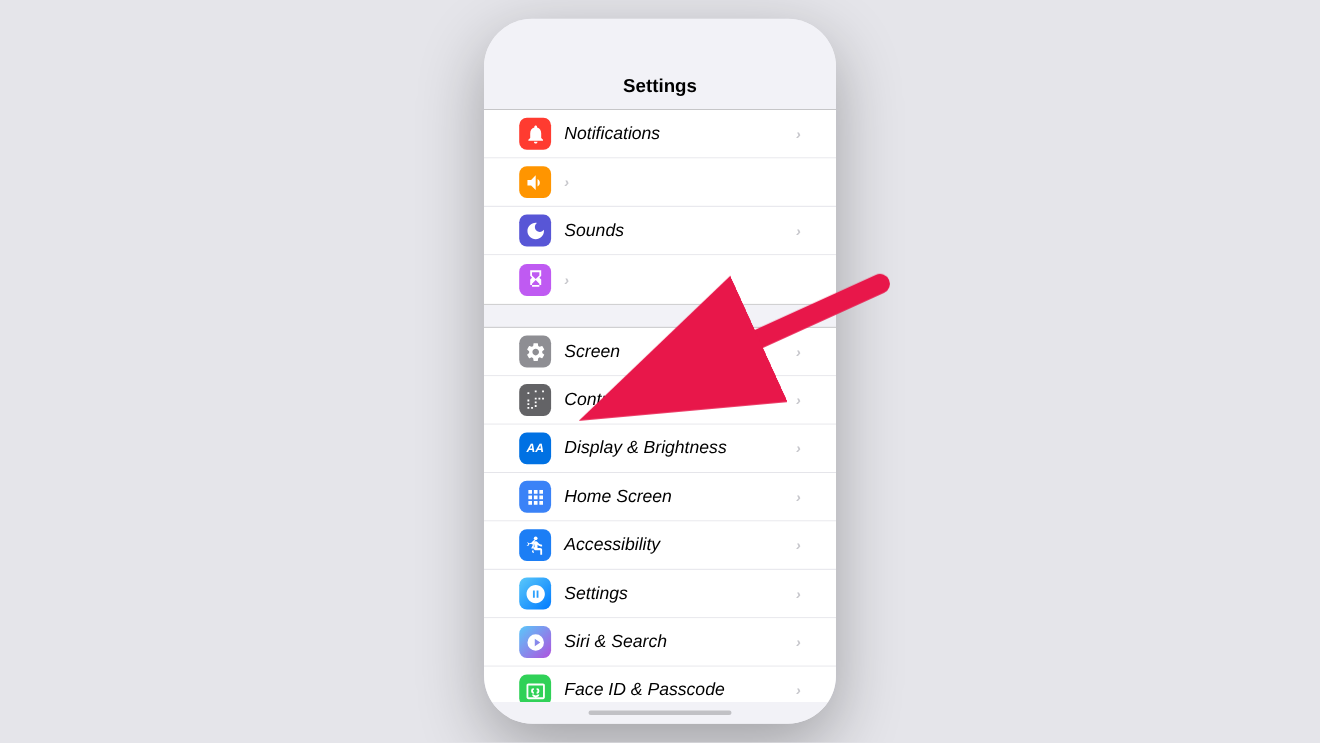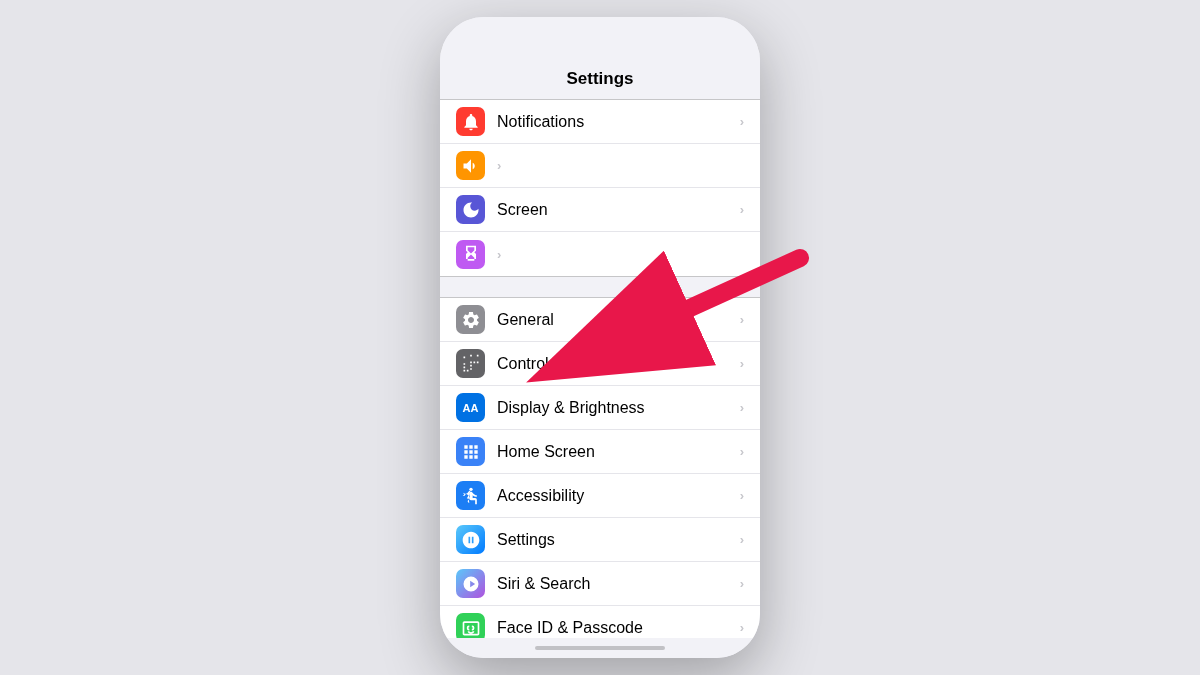--- a/index.html
+++ b/index.html
@@ -60,26 +60,27 @@
     .section-group {
       background: #fff;
       margin: 0 0 20px 0;
       border-top: 0.5px solid #c6c6c8;
       border-bottom: 0.5px solid #c6c6c8;
     }
 
     .settings-row {
       display: flex;
       align-items: center;
-      padding: 0 16px;
+      padding: 0 32px;
       height: 44px;
       background: #fff;
       border-bottom: 0.5px solid #e5e5ea;
       cursor: pointer;
       position: relative;
+      font-style: italic;
     }
 
     .settings-row:last-child {
       border-bottom: none;
     }
 
     .icon-wrap {
       width: 29px;
       height: 29px;
       border-radius: 7px;
@@ -180,44 +181,44 @@
           </div>
           <span class="chevron">›</span>
         </div>
 
         <div class="settings-row">
           <div class="icon-wrap icon-purple-dark">
             <svg class="icon-svg" viewBox="0 0 24 24">
                 <path d="M12 3c-4.97 0-9 4.03-9 9s4.03 9 9 9 9-4.03 9-9c0-.46-.04-.92-.1-1.36-.98 1.37-2.58 2.26-4.4 2.26-2.98 0-5.4-2.42-5.4-5.4 0-1.81.89-3.42 2.26-4.4-.44-.06-.9-.1-1.36-.1z"></path>
               </svg>
           </div>
+          <span class="row-label">Sounds</span>
+          <span class="chevron">›</span>
+        </div>
+
+        <div class="settings-row">
+          <div class="icon-wrap icon-purple">
+            <svg class="icon-svg" viewBox="0 0 24 24">
+                <path d="M6 2v6l2 2-2 2v6h12v-6l-2-2 2-2V2H6zm10 14.5V20H8v-3.5l4-4 4 4zm-4-5l-4-4V4h8v3.5l-4 4z"></path>
+              </svg>
+          </div>
+          <span class="chevron">›</span>
+        </div>
+
+      </div>
+
+      <div class="section-group">
+
+        <div class="settings-row">
+          <div class="icon-wrap icon-gray">
+            <svg class="icon-svg" viewBox="0 0 24 24">
+                <path d="M19.14 12.94c.04-.3.06-.61.06-.94 0-.32-.02-.64-.07-.94l2.03-1.58c.18-.14.23-.41.12-.61l-1.92-3.32c-.12-.22-.37-.29-.59-.22l-2.39.96c-.5-.38-1.03-.7-1.62-.94l-.36-2.54c-.04-.24-.24-.41-.48-.41h-3.84c-.24 0-.43.17-.47.41l-.36 2.54c-.59.24-1.13.57-1.62.94l-2.39-.96c-.22-.08-.47 0-.59.22L2.74 8.87c-.12.21-.08.47.12.61l2.03 1.58c-.05.3-.09.63-.09.94s.02.64.07.94l-2.03 1.58c-.18.14-.23.41-.12.61l1.92 3.32c.12.22.37.29.59.22l2.39-.96c.5.38 1.03.7 1.62.94l.36 2.54c.05.24.24.41.48.41h3.84c.24 0 .44-.17.47-.41l.36-2.54c.59-.24 1.13-.56 1.62-.94l2.39.96c.22.08.47 0 .59-.22l1.92-3.32c.12-.22.07-.47-.12-.61l-2.01-1.58zM12 15.6c-1.98 0-3.6-1.62-3.6-3.6s1.62-3.6 3.6-3.6 3.6 1.62 3.6 3.6-1.62 3.6-3.6 3.6z"></path>
+              </svg>
+          </div>
           <span class="row-label">Screen</span>
-          <span class="chevron">›</span>
-        </div>
-
-        <div class="settings-row">
-          <div class="icon-wrap icon-purple">
-            <svg class="icon-svg" viewBox="0 0 24 24">
-                <path d="M6 2v6l2 2-2 2v6h12v-6l-2-2 2-2V2H6zm10 14.5V20H8v-3.5l4-4 4 4zm-4-5l-4-4V4h8v3.5l-4 4z"></path>
-              </svg>
-          </div>
-          <span class="chevron">›</span>
-        </div>
-
-      </div>
-
-      <div class="section-group">
-
-        <div class="settings-row">
-          <div class="icon-wrap icon-gray">
-            <svg class="icon-svg" viewBox="0 0 24 24">
-                <path d="M19.14 12.94c.04-.3.06-.61.06-.94 0-.32-.02-.64-.07-.94l2.03-1.58c.18-.14.23-.41.12-.61l-1.92-3.32c-.12-.22-.37-.29-.59-.22l-2.39.96c-.5-.38-1.03-.7-1.62-.94l-.36-2.54c-.04-.24-.24-.41-.48-.41h-3.84c-.24 0-.43.17-.47.41l-.36 2.54c-.59.24-1.13.57-1.62.94l-2.39-.96c-.22-.08-.47 0-.59.22L2.74 8.87c-.12.21-.08.47.12.61l2.03 1.58c-.05.3-.09.63-.09.94s.02.64.07.94l-2.03 1.58c-.18.14-.23.41-.12.61l1.92 3.32c.12.22.37.29.59.22l2.39-.96c.5.38 1.03.7 1.62.94l.36 2.54c.05.24.24.41.48.41h3.84c.24 0 .44-.17.47-.41l.36-2.54c.59-.24 1.13-.56 1.62-.94l2.39.96c.22.08.47 0 .59-.22l1.92-3.32c.12-.22.07-.47-.12-.61l-2.01-1.58zM12 15.6c-1.98 0-3.6-1.62-3.6-3.6s1.62-3.6 3.6-3.6 3.6 1.62 3.6 3.6-1.62 3.6-3.6 3.6z"></path>
-              </svg>
-          </div>
-          <span class="row-label">General</span>
           <span class="chevron">›</span>
         </div>
 
         <div class="settings-row">
           <div class="icon-wrap icon-gray2">
             <svg class="icon-svg" viewBox="0 0 24 24">
                 <path d="M3 5h2V3H3v2zm0 8h2v-2H3v2zm4 8h2v-2H7v2zM3 21h2v-2H3v2zm0-4h2v-2H3v2zm8-14h2V1h-2v2zm0 16h2v-2h-2v2zm8-16h2V1h-2v2zm0 4h2V7h-2v2zm0 4h2v-2h-2v2zm-4-4h2V7h-2v2zm0 4h2v-2h-2v2zm-4-4h2V7H11v2zm0 8h2v-2h-2v2zm0-4h2v-2h-2v2z"></path>
               </svg>
           </div>
           <span class="row-label">Control Search</span>

